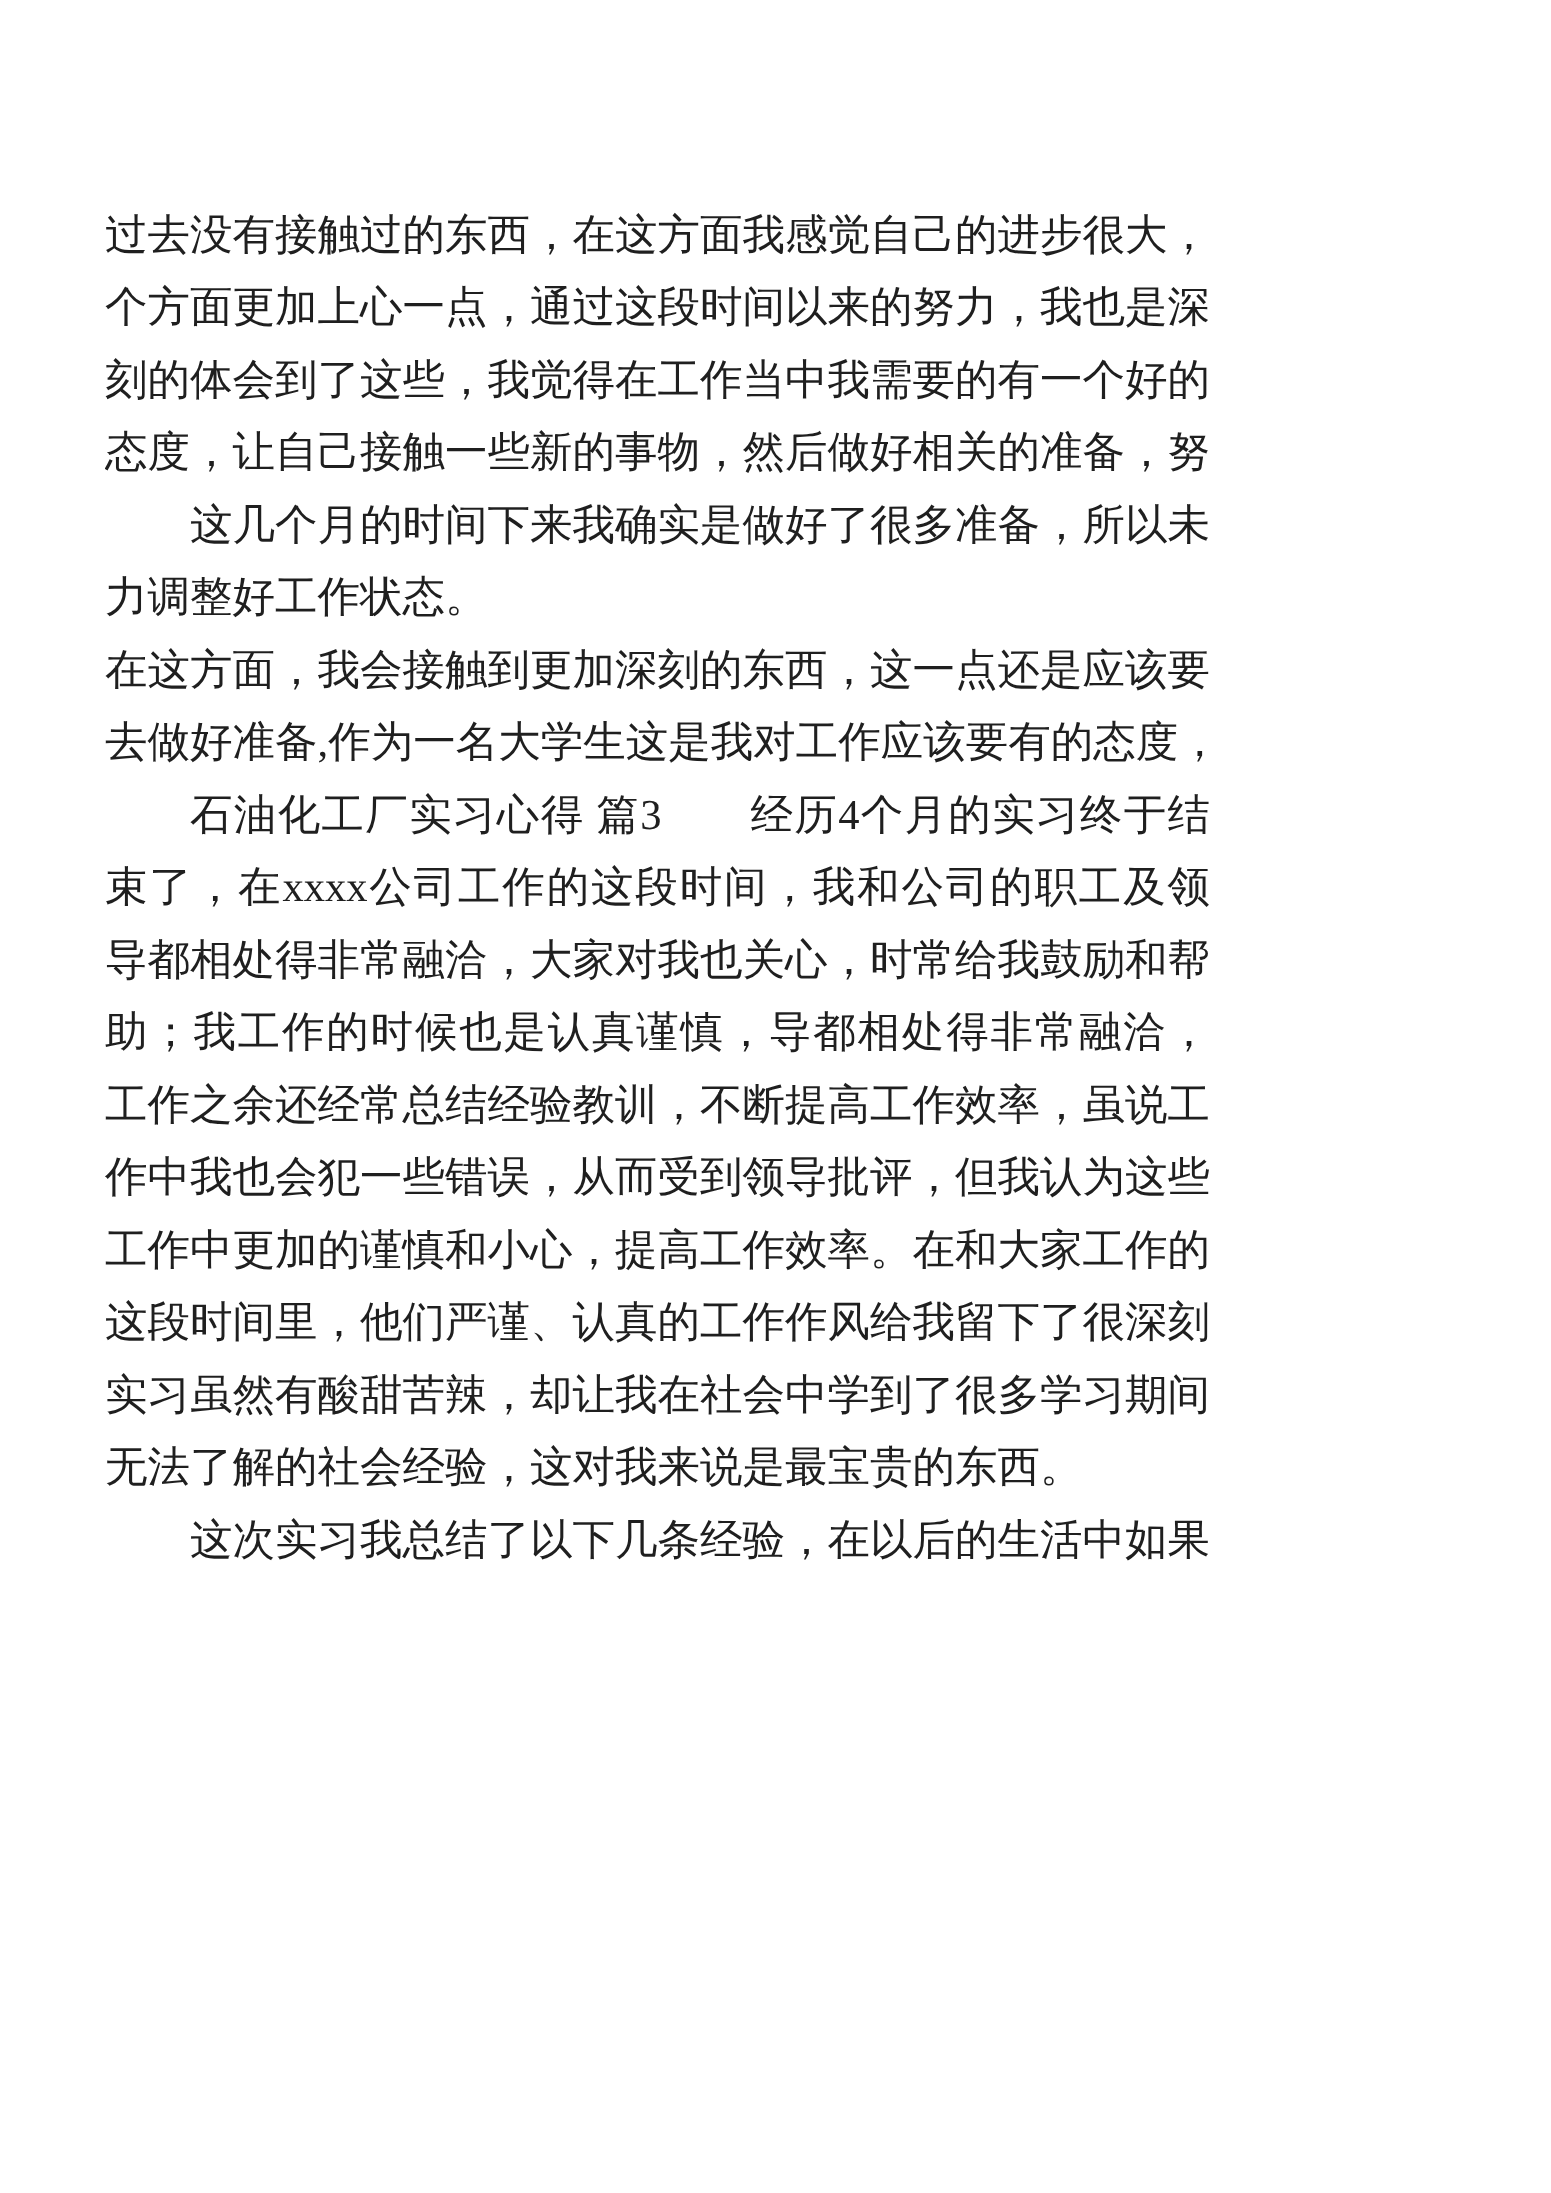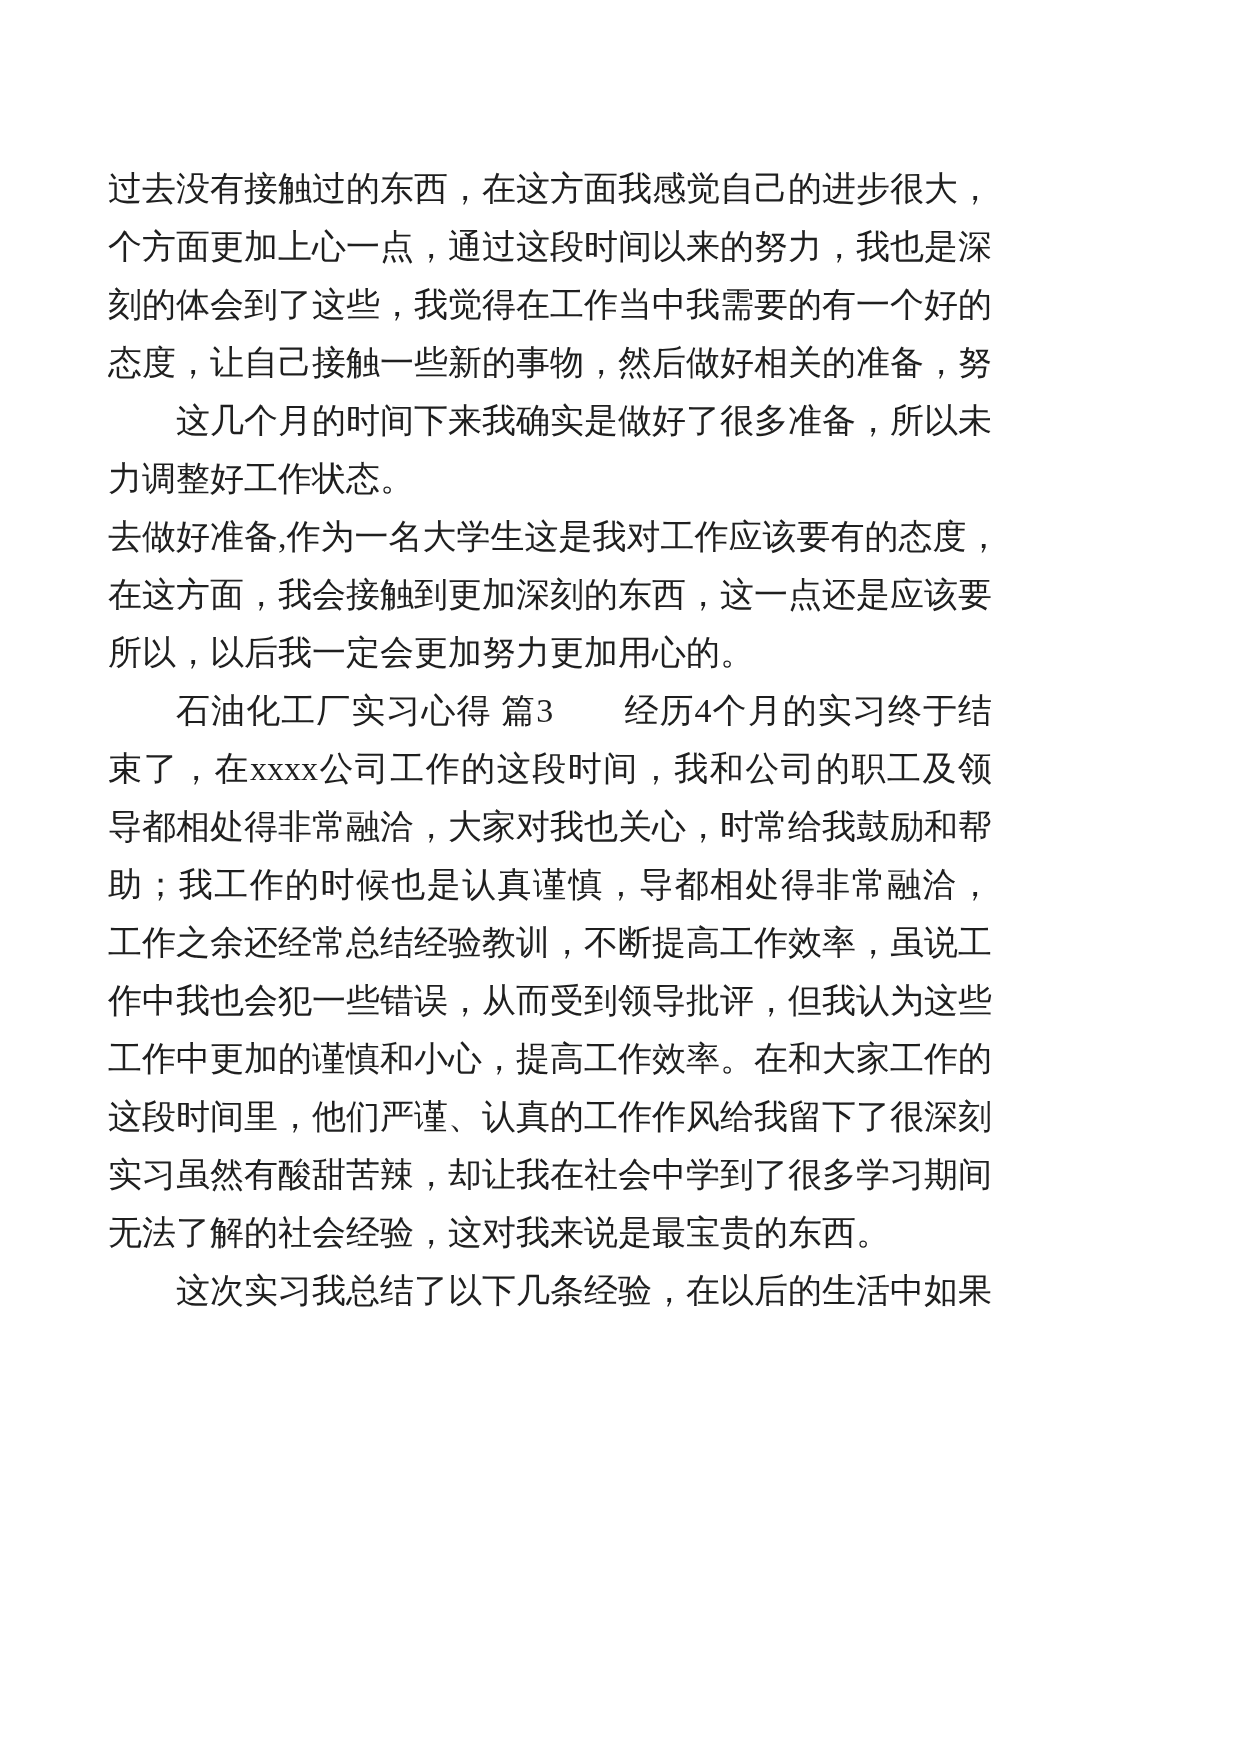--- a/index.html
+++ b/index.html
@@ -11,21 +11,21 @@
     width: 1241px;
     height: 1754px;
     overflow: hidden;
   }
   .page {
     position: relative;
     width: 1241px;
     height: 1754px;
     background: #ffffff;
     box-sizing: border-box;
-    padding: 160px 173px 0 108px;
+    padding: 160px 173px 0 84px;
   }
   .text-block {
     width: 884px;
   }
   .text-line {
     font-family: "Liberation Serif", "DejaVu Serif", serif;
     font-size: 34px;
     height: 58px;
     line-height: 58px;
     color: #1f1f1f;
@@ -45,23 +45,22 @@
 <body>
 
 <div class="page">
   <div class="text-block" id="text-block">
       <div class="text-line">过去没有接触过的东西，在这方面我感觉自己的进步很大，</div>
       <div class="text-line">个方面更加上心一点，通过这段时间以来的努力，我也是深</div>
       <div class="text-line">刻的体会到了这些，我觉得在工作当中我需要的有一个好的</div>
       <div class="text-line">态度，让自己接触一些新的事物，然后做好相关的准备，努</div>
       <div class="text-line indent">这几个月的时间下来我确实是做好了很多准备，所以未</div>
       <div class="text-line para-end">力调整好工作状态。</div>
+      <div class="text-line">在这方面，我会接触到更加深刻的东西，这一点还是应该要</div>
       <div class="text-line">去做好准备,作为一名大学生这是我对工作应该要有的态度，</div>
-      <div class="text-line">在这方面，我会接触到更加深刻的东西，这一点还是应该要</div>
-      <div class="text-line para-end">所以，以后我一定会更加努力更加用心的。</div>
       <div class="text-line indent">石油化工厂实习心得 篇3　　经历4个月的实习终于结</div>
       <div class="text-line">束了，在xxxx公司工作的这段时间，我和公司的职工及领</div>
       <div class="text-line">导都相处得非常融洽，大家对我也关心，时常给我鼓励和帮</div>
       <div class="text-line">助；我工作的时候也是认真谨慎，导都相处得非常融洽，</div>
       <div class="text-line">工作之余还经常总结经验教训，不断提高工作效率，虽说工</div>
       <div class="text-line">作中我也会犯一些错误，从而受到领导批评，但我认为这些</div>
       <div class="text-line">工作中更加的谨慎和小心，提高工作效率。在和大家工作的</div>
       <div class="text-line">这段时间里，他们严谨、认真的工作作风给我留下了很深刻</div>
       <div class="text-line">实习虽然有酸甜苦辣，却让我在社会中学到了很多学习期间</div>
       <div class="text-line para-end">无法了解的社会经验，这对我来说是最宝贵的东西。</div>

